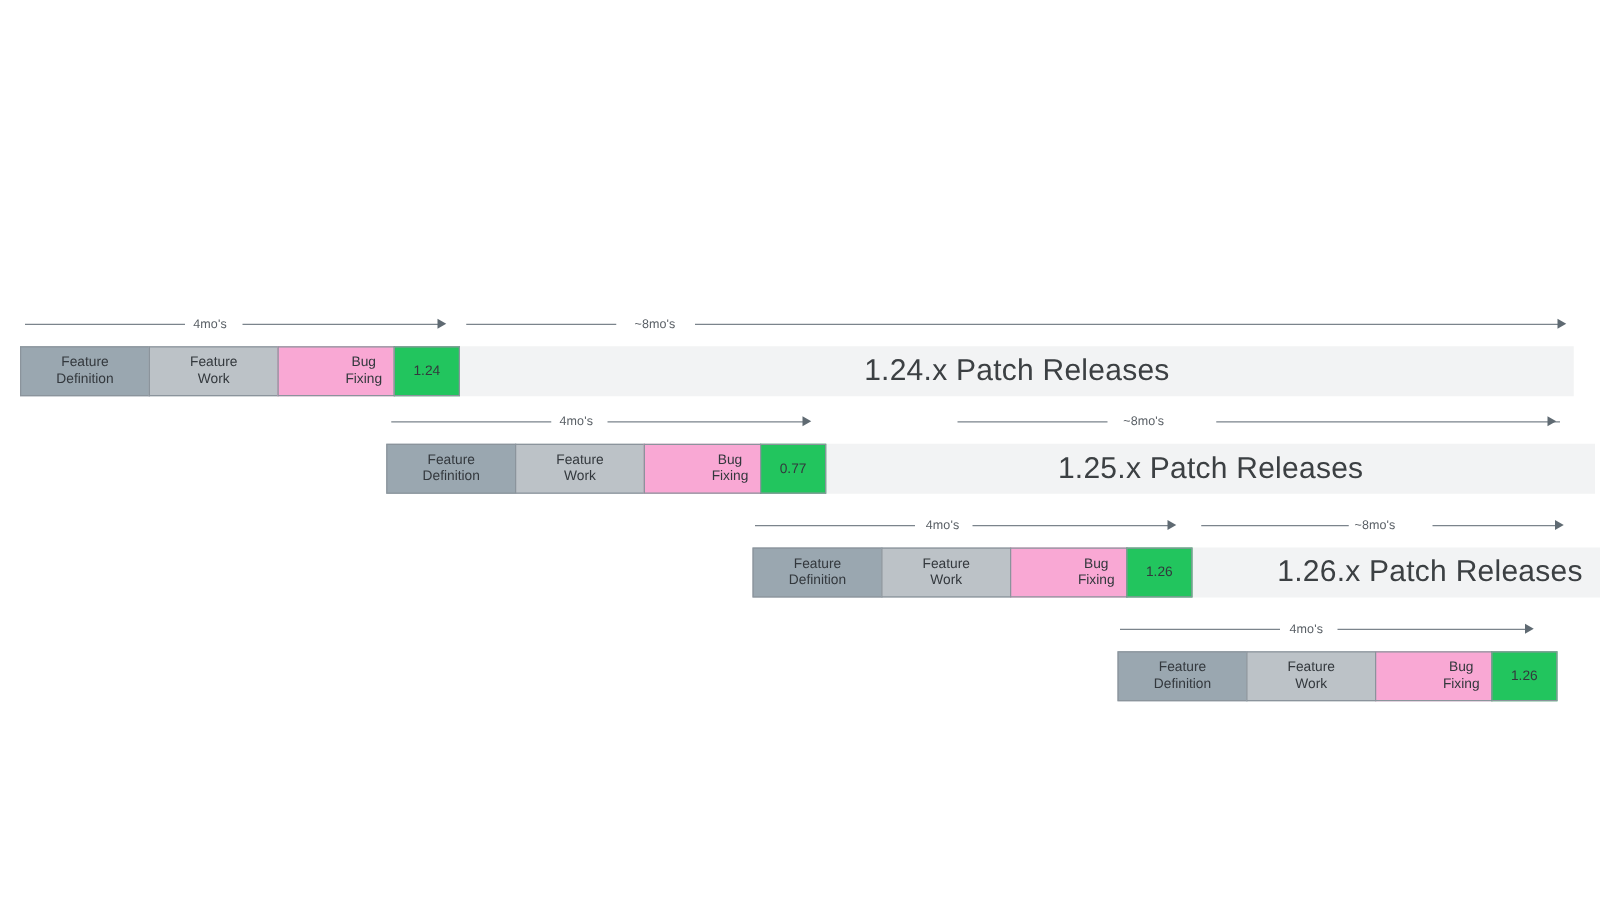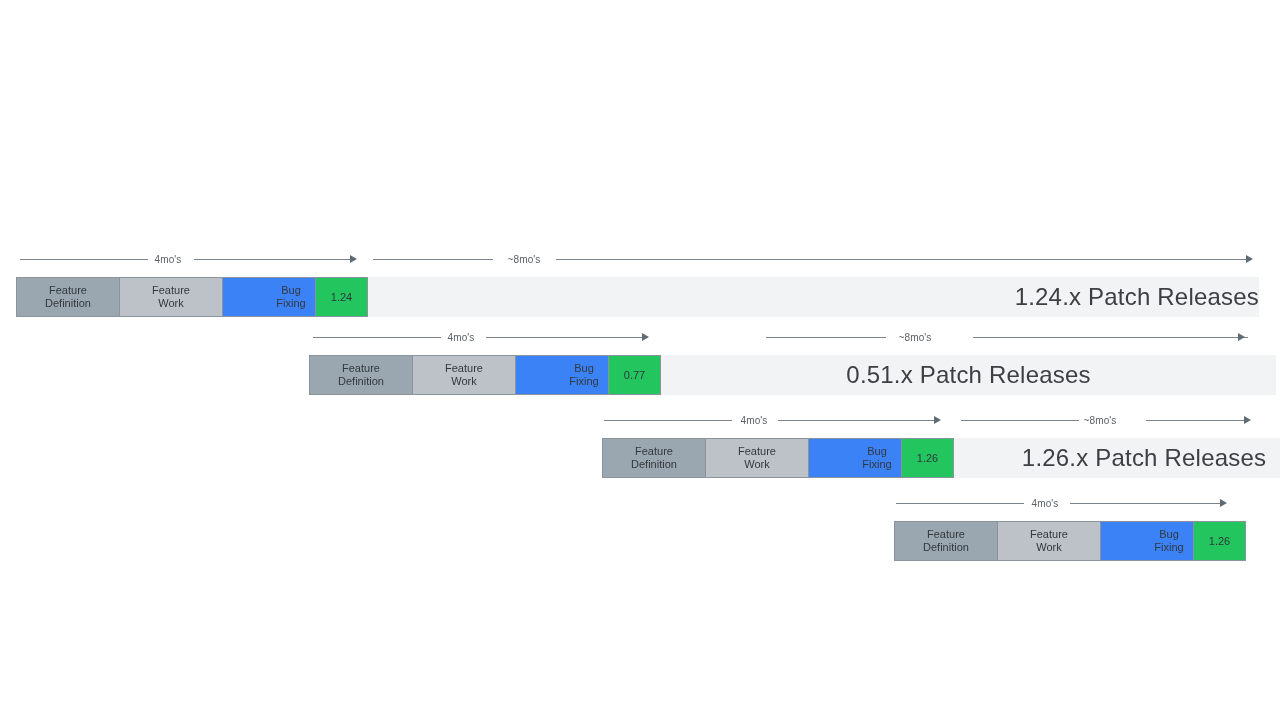--- a/index.html
+++ b/index.html
@@ -68,21 +68,21 @@
     font-size: 11px;
     color: #33383d;
     text-align: center;
     white-space: nowrap;
     margin-left: -1px;
   }
   .phase-box:first-child { margin-left: 0; }
 
   .shade-1 { background: #9aa7b0; }
   .shade-2 { background: #bcc2c7; }
-  .shade-3 { background: #3b82f6; padding-left: 44px; }
+  .shade-3 { background: #f9a8d4; padding-left: 44px; }
   .shade-4 { background: #22c55e; }
 
   .phase-box .ln { display: block; }
 
   
   .measure {
     position: absolute;
     height: 22px;
   }
   .meas-line {
@@ -121,21 +121,21 @@
       <div class="meas-label" style="left:152px;">4mo's</div>
       <div class="meas-line" style="left:178px; width:158px;"></div>
       <div class="arrow-head" style="left:334px;"></div>
 
       <div class="meas-line" style="left:357px; width:120px;"></div>
       <div class="meas-label" style="left:508px;">~8mo's</div>
       <div class="meas-line" style="left:540px; width:692px;"></div>
       <div class="arrow-head" style="left:1230px;"></div>
     </div>
 
-    <div class="patch-band" style="left:352px; top:277px; width:891px;justify-content:flex-end;">
+    <div class="patch-band" style="left:352px; top:277px; width:891px;">
       <span class="patch-label">1.24.x Patch Releases</span>
     </div>
 
     <div class="phase-strip" style="left:0px; top:277px; width:353px;">
       <div class="phase-box shade-1" style="width:104px;">
         <span class="ln">Feature</span>
         <span class="ln">Definition</span>
       </div>
       <div class="phase-box shade-2" style="width:104px;">
         <span class="ln">Feature</span>
@@ -159,21 +159,21 @@
       <div class="meas-line" style="left:470px; width:158px;"></div>
       <div class="arrow-head" style="left:626px;"></div>
 
       <div class="meas-line" style="left:750px; width:120px;"></div>
       <div class="meas-label" style="left:899px;">~8mo's</div>
       <div class="meas-line" style="left:957px; width:275px;"></div>
       <div class="arrow-head" style="left:1222px;"></div>
     </div>
 
     <div class="patch-band" style="left:645px; top:355px; width:615px;">
-      <span class="patch-label">0.51.x Patch Releases</span>
+      <span class="patch-label">1.25.x Patch Releases</span>
     </div>
 
     <div class="phase-strip" style="left:293px; top:355px; width:353px;">
       <div class="phase-box shade-1" style="width:104px;">
         <span class="ln">Feature</span>
         <span class="ln">Definition</span>
       </div>
       <div class="phase-box shade-2" style="width:104px;">
         <span class="ln">Feature</span>
         <span class="ln">Work</span>

